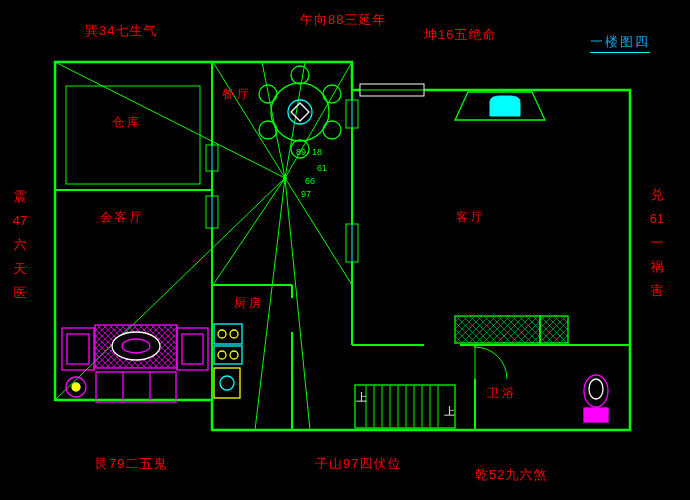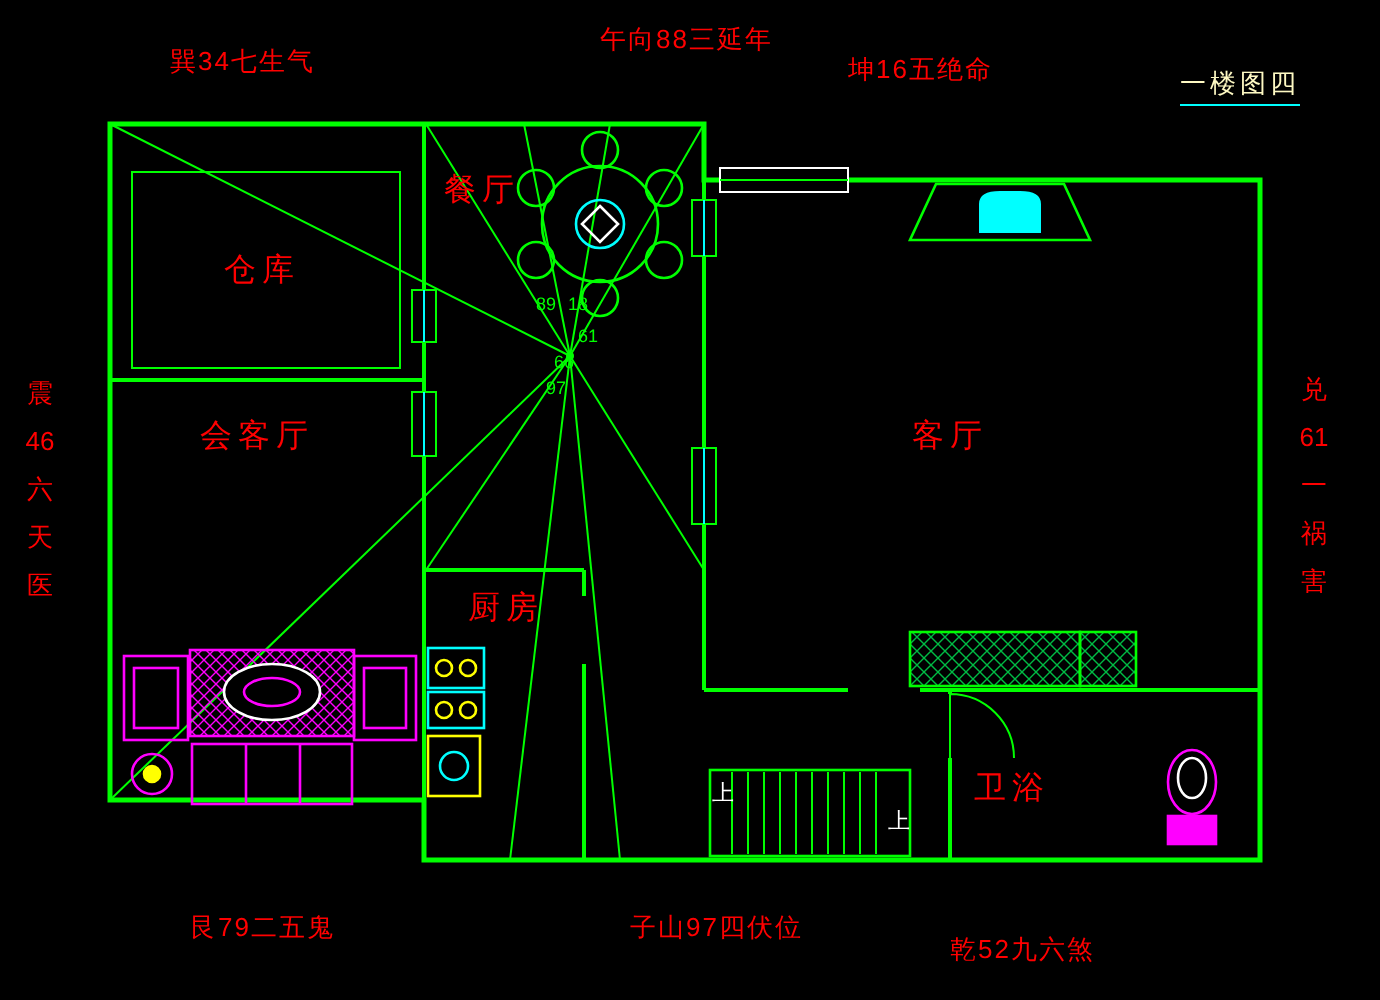--- a/index.html
+++ b/index.html
@@ -13,35 +13,36 @@
   #canvas svg{position:absolute;left:0;top:0;}
   .lbl{
     position:absolute;
     color:#ff0000;
     font-size:13px;
     letter-spacing:1px;
     white-space:nowrap;
     line-height:1;
   }
   .room{
-    font-size:16px;
+    font-size:12px;
     letter-spacing:3px;
   }
   .title{
-    color:#fef9c3;
+    color:#0ea5e9;
     border-bottom:1px solid #00ffff;
     padding-bottom:4px;
     letter-spacing:2px;
   }
   .num{
     position:absolute;
     color:#00ff00;
     font-size:9px;
     letter-spacing:0;
     line-height:1;
+    margin-left:28px;
   }
   .updir{
     position:absolute;
     color:#ffffff;
     font-size:11px;
     line-height:1;
   }
   .vcol{
     position:absolute;
     display:flex;
@@ -191,34 +192,34 @@
   <span class="lbl" style="left:300px;top:13px">午向88三延年</span>
   <span class="lbl" style="left:424px;top:28px">坤16五绝命</span>
   <span class="lbl" style="left:95px;top:457px">艮79二五鬼</span>
   <span class="lbl" style="left:315px;top:457px">子山97四伏位</span>
   <span class="lbl" style="left:475px;top:468px">乾52九六煞</span>
 
   <span class="lbl title" style="left:590px;top:35px">一楼图四</span>
 
   <div class="vcol" style="left:11px;top:190px">
     <span>震</span>
-    <span>46</span>
+    <span>47</span>
     <span>六</span>
     <span>天</span>
     <span>医</span>
   </div>
   <div class="vcol" style="left:648px;top:188px">
     <span>兑</span>
     <span>61</span>
     <span>一</span>
     <span>祸</span>
     <span>害</span>
   </div>
 
-  <span class="lbl room" style="left:112px;top:128px">仓库</span>
+  <span class="lbl room" style="left:112px;top:116px">仓库</span>
   <span class="lbl room" style="left:222px;top:88px">餐厅</span>
   <span class="lbl room" style="left:100px;top:211px">会客厅</span>
   <span class="lbl room" style="left:456px;top:211px">客厅</span>
   <span class="lbl room" style="left:234px;top:297px">厨房</span>
   <span class="lbl room" style="left:487px;top:387px">卫浴</span>
 
   <span class="num" style="left:268px;top:148px">89</span>
   <span class="num" style="left:284px;top:148px">18</span>
   <span class="num" style="left:289px;top:164px">61</span>
   <span class="num" style="left:277px;top:177px">66</span>

